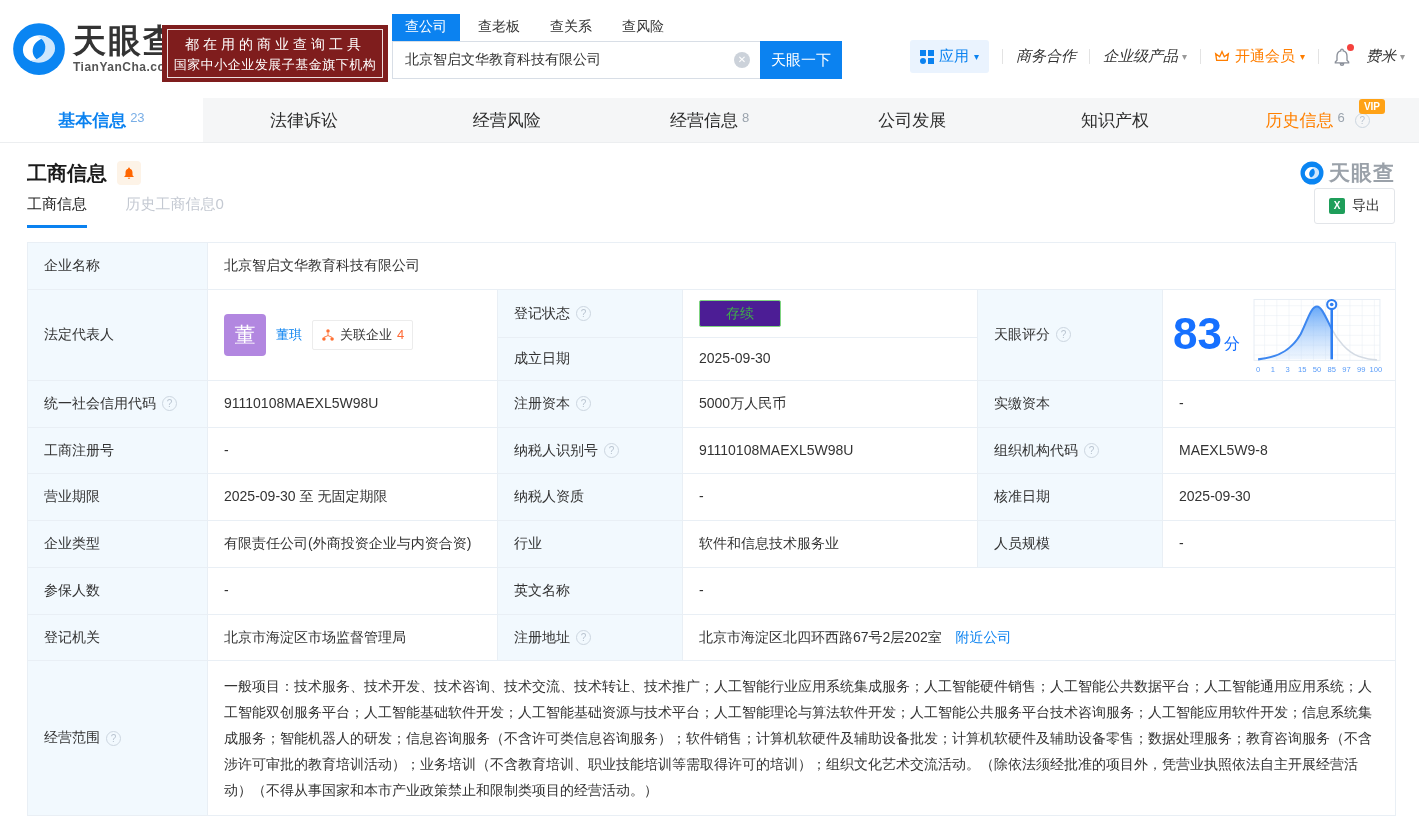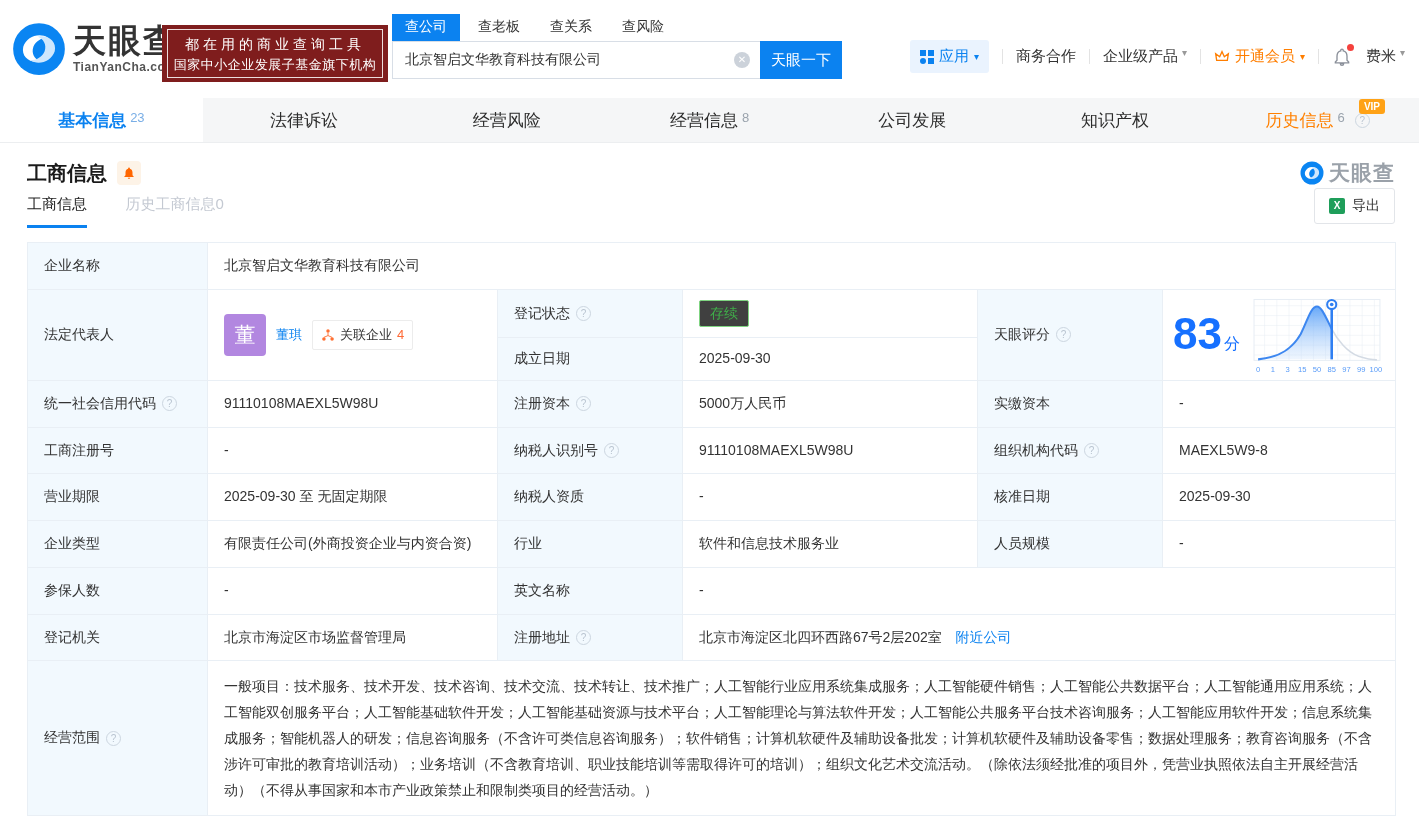--- a/index.html
+++ b/index.html
@@ -28,21 +28,21 @@
     padding:0 36px 0 12px; font-size:14px; color:#333; font-family:inherit; }
   .clear-icon { position:absolute; right:10px; top:11px; width:16px; height:16px; border-radius:50%;
     background:#ccd2da; color:#fff; font-size:10px; line-height:16px; text-align:center; cursor:pointer; }
   .search-btn { width:82px; height:38px; background:#0b82f0; color:#fff; border:none; font-size:15px;
     cursor:pointer; font-family:inherit; }
 
   .topnav { position:absolute; right:14px; top:40px; display:flex; align-items:center; font-size:15px; color:#333; }
   .nav-apps { display:flex; align-items:center; gap:5px; background:#eaf3fe; color:#0b82f0;
     border-radius:3px; padding:7px 10px; cursor:pointer; }
   .vdiv { width:1px; height:15px; background:#e3e3e3; margin:0 13px; }
-  .nav-item { display:flex; gap:4px; cursor:pointer; }
+  .nav-item { display:flex; align-items:center; gap:4px; cursor:pointer;font-style:italic; }
   .caret { font-size:10px; color:#999; }
   .caret.blue { color:#0b82f0; } .caret.orange { color:#ff7e00; }
   .nav-vip { display:flex; align-items:center; gap:5px; color:#ff7e00; cursor:pointer; }
   .bell-wrap { position:relative; cursor:pointer; display:flex; margin-right:14px; }
   .red-dot { position:absolute; top:-3px; right:-2px; width:7px; height:7px; border-radius:50%; background:#f5413d; }
 
   
   .main-tabs { display:flex; height:45px; background:#f5f6f7; border-bottom:1px solid #eceef0; }
   .mtab { flex:1; display:flex; align-items:center; justify-content:center; gap:4px; font-size:17px;
     color:#2b2b2b; cursor:pointer; position:relative; }
@@ -84,21 +84,21 @@
   td.half { padding:10px 16px; }
 
   .rep { display:flex; align-items:center; gap:10px; }
   .avatar { width:42px; height:42px; background:#b287e0; border-radius:4px; color:#fff; font-size:21px;
     display:flex; align-items:center; justify-content:center; flex:none; cursor:pointer; }
   .rep-name { color:#0b82f0; font-size:13px; cursor:pointer; }
   .rel-badge { display:flex; align-items:center; gap:5px; border:1px solid #ececec; border-radius:2px;
     padding:4px 8px; font-size:13px; color:#333; cursor:pointer; }
   .rel-count { color:#ff6a36; }
 
-  .status-badge { display:inline-block; padding:2px 10px; border:1px solid #7fd481; background:#404040;
+  .status-badge { display:inline-block; padding:2px 26px; border:1px solid #7fd481; background:#4c1d95;
     color:#3fae49; border-radius:2px; font-size:14px; }
 
   .score-cell { padding:4px 10px !important; }
   .score-wrap { display:flex; align-items:center; gap:12px; }
   .score-big { font-size:44px; font-weight:bold; color:#1670ff; line-height:1; }
   .score-unit { font-size:16px; color:#1670ff; margin-left:2px; }
   .addr-link { color:#0b82f0; margin-left:10px; cursor:pointer; }
   .scope-cell { line-height:26px !important; padding:12px 16px !important; }
 </style>
 </head>

